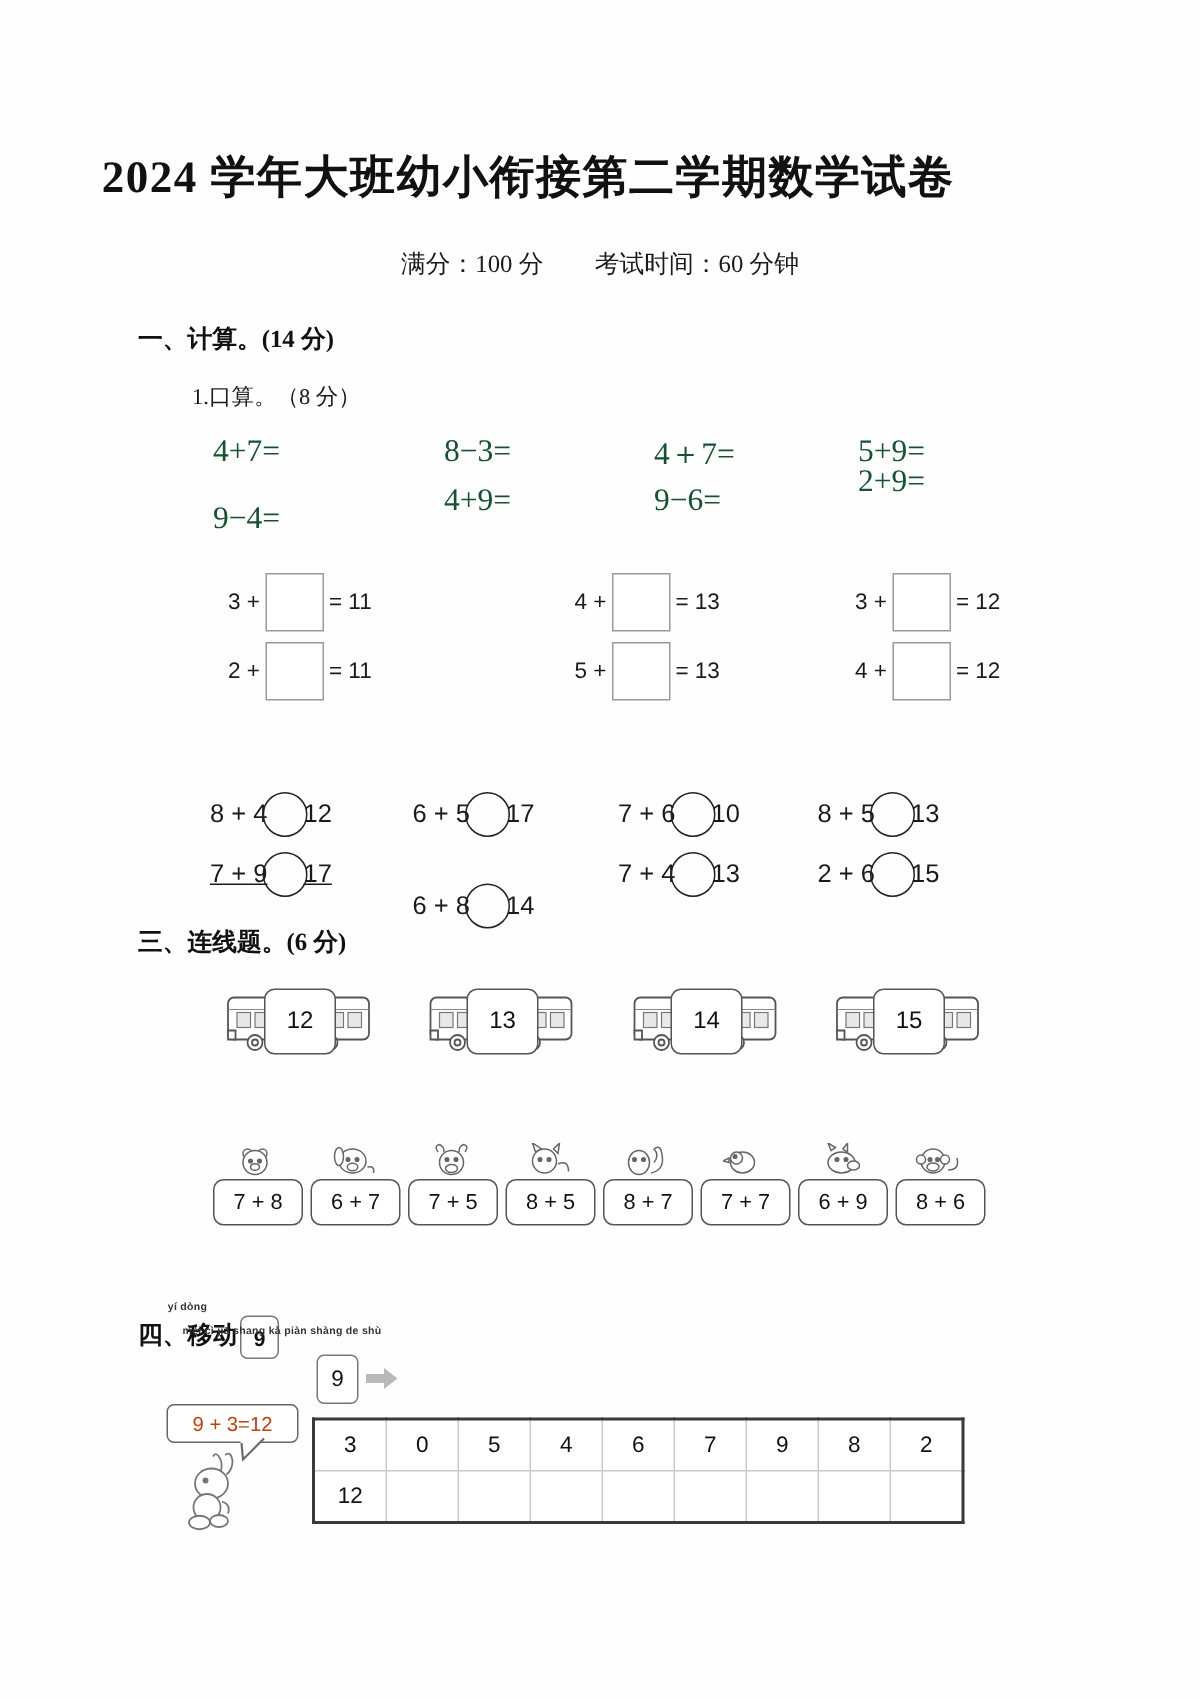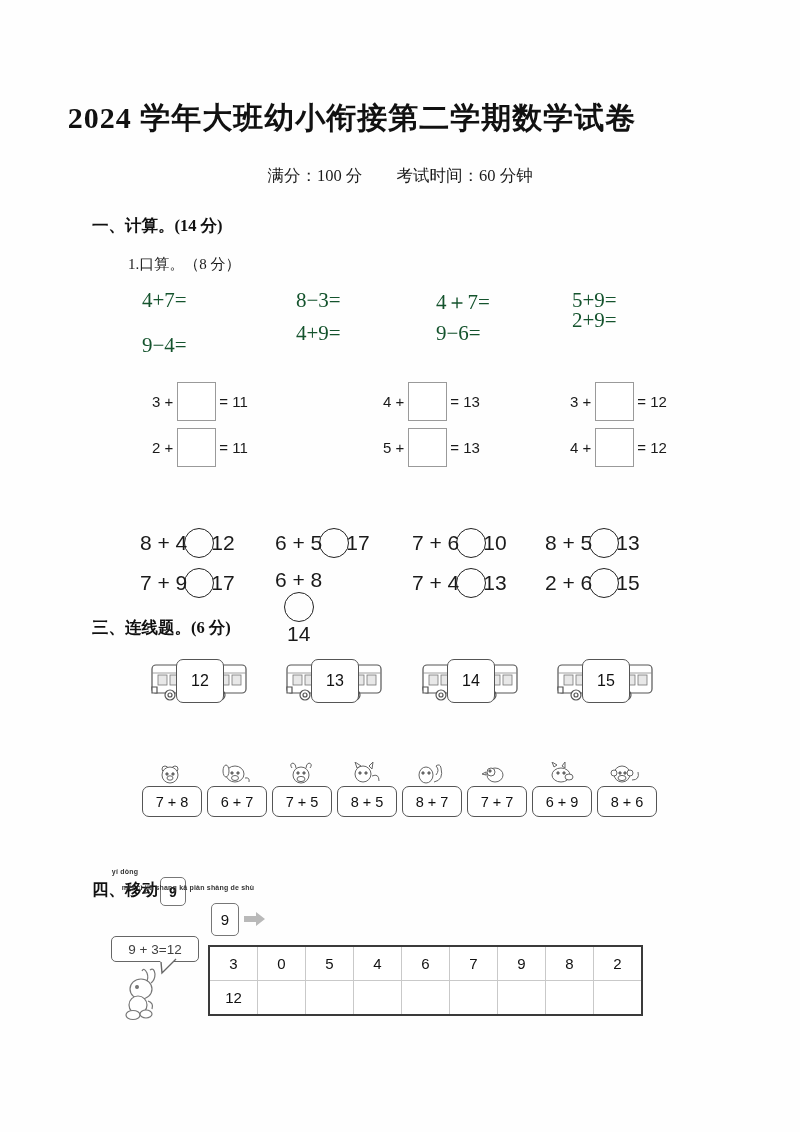--- a/index.html
+++ b/index.html
@@ -86,21 +86,21 @@
     display: inline-block;
   }
   .fillrow .tail { margin-left: 3px; }
 
   
   .cmprow {
     position: absolute;
     display: flex;
     align-items: center;
     font-family: "Liberation Sans", "DejaVu Sans", sans-serif;
-    font-size: 21px;
+    font-size: 17px;
     color: #1a1a1a;
   }
   .circle {
     width: 28px;
     height: 28px;
     border: 1.3px solid #222;
     border-radius: 50%;
     background: transparent;
     margin: 0 -3px;
     display: inline-block;
@@ -209,21 +209,21 @@
 
   .bubble {
     position: absolute;
     width: 86px;
     height: 24px;
     border: 1.5px solid #666;
     border-radius: 5px;
     background: #fff;
     font-family: "Liberation Sans", "DejaVu Sans", sans-serif;
     font-size: 13.5px;
-    color: #404040;
+    color: #c2410c;
     display: flex;
     align-items: center;
     justify-content: center;
   }
   .bubble-tail {
     position: absolute;
     width: 22px;
     height: 18px;
   }
   .rabbit { position: absolute; width: 52px; height: 58px; }
@@ -320,26 +320,26 @@
     <span>7 + 6</span>
     <span class="circle"></span>
     <span>10</span>
   </div>
   <div class="cmprow" style="top:528px;left:545px;">
     <span>8 + 5</span>
     <span class="circle"></span>
     <span>13</span>
   </div>
 
-  <div class="cmprow" style="top:568px;left:140px;">
+  <div class="cmprow" style="top:568px;left:140px;text-decoration:underline;">
     <span>7 + 9</span>
     <span class="circle"></span>
     <span>17</span>
   </div>
-  <div class="cmprow" style="top:568px;left:275px;flex-direction:column;">
+  <div class="cmprow" style="top:589px;left:275px;">
     <span>6 + 8</span>
     <span class="circle"></span>
     <span>14</span>
   </div>
   <div class="cmprow" style="top:568px;left:412px;">
     <span>7 + 4</span>
     <span class="circle"></span>
     <span>13</span>
   </div>
   <div class="cmprow" style="top:568px;left:545px;">

